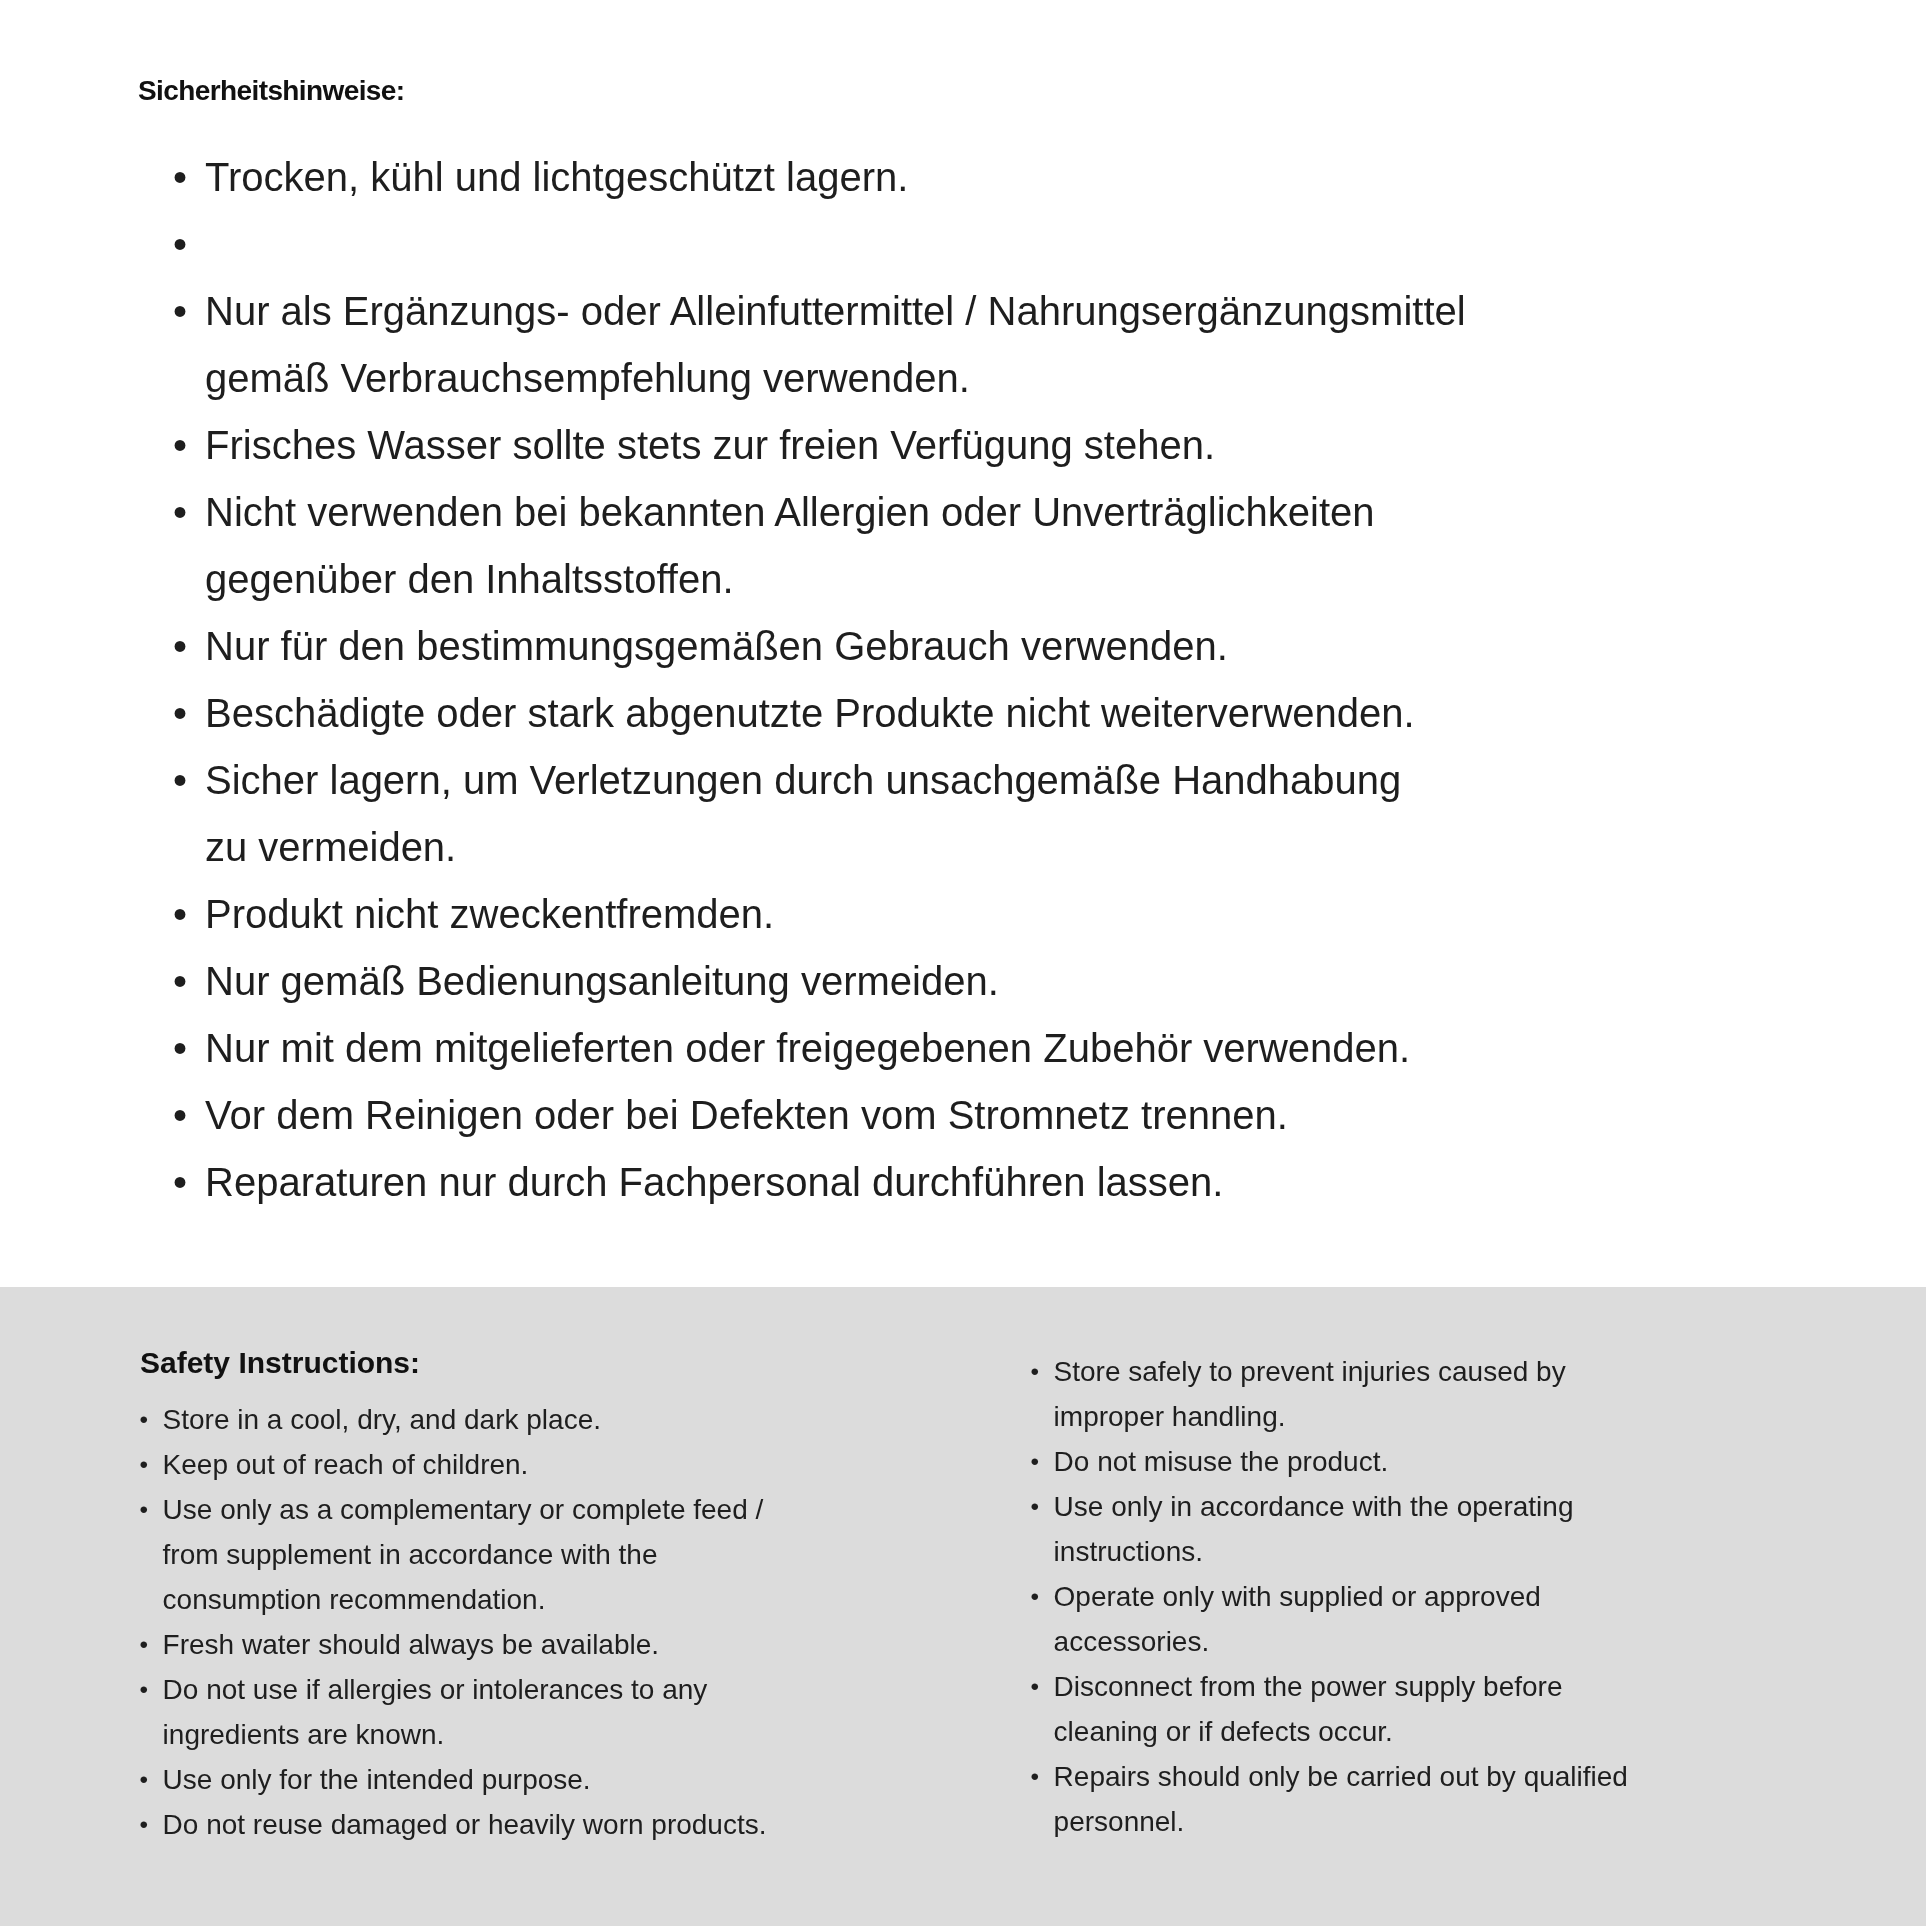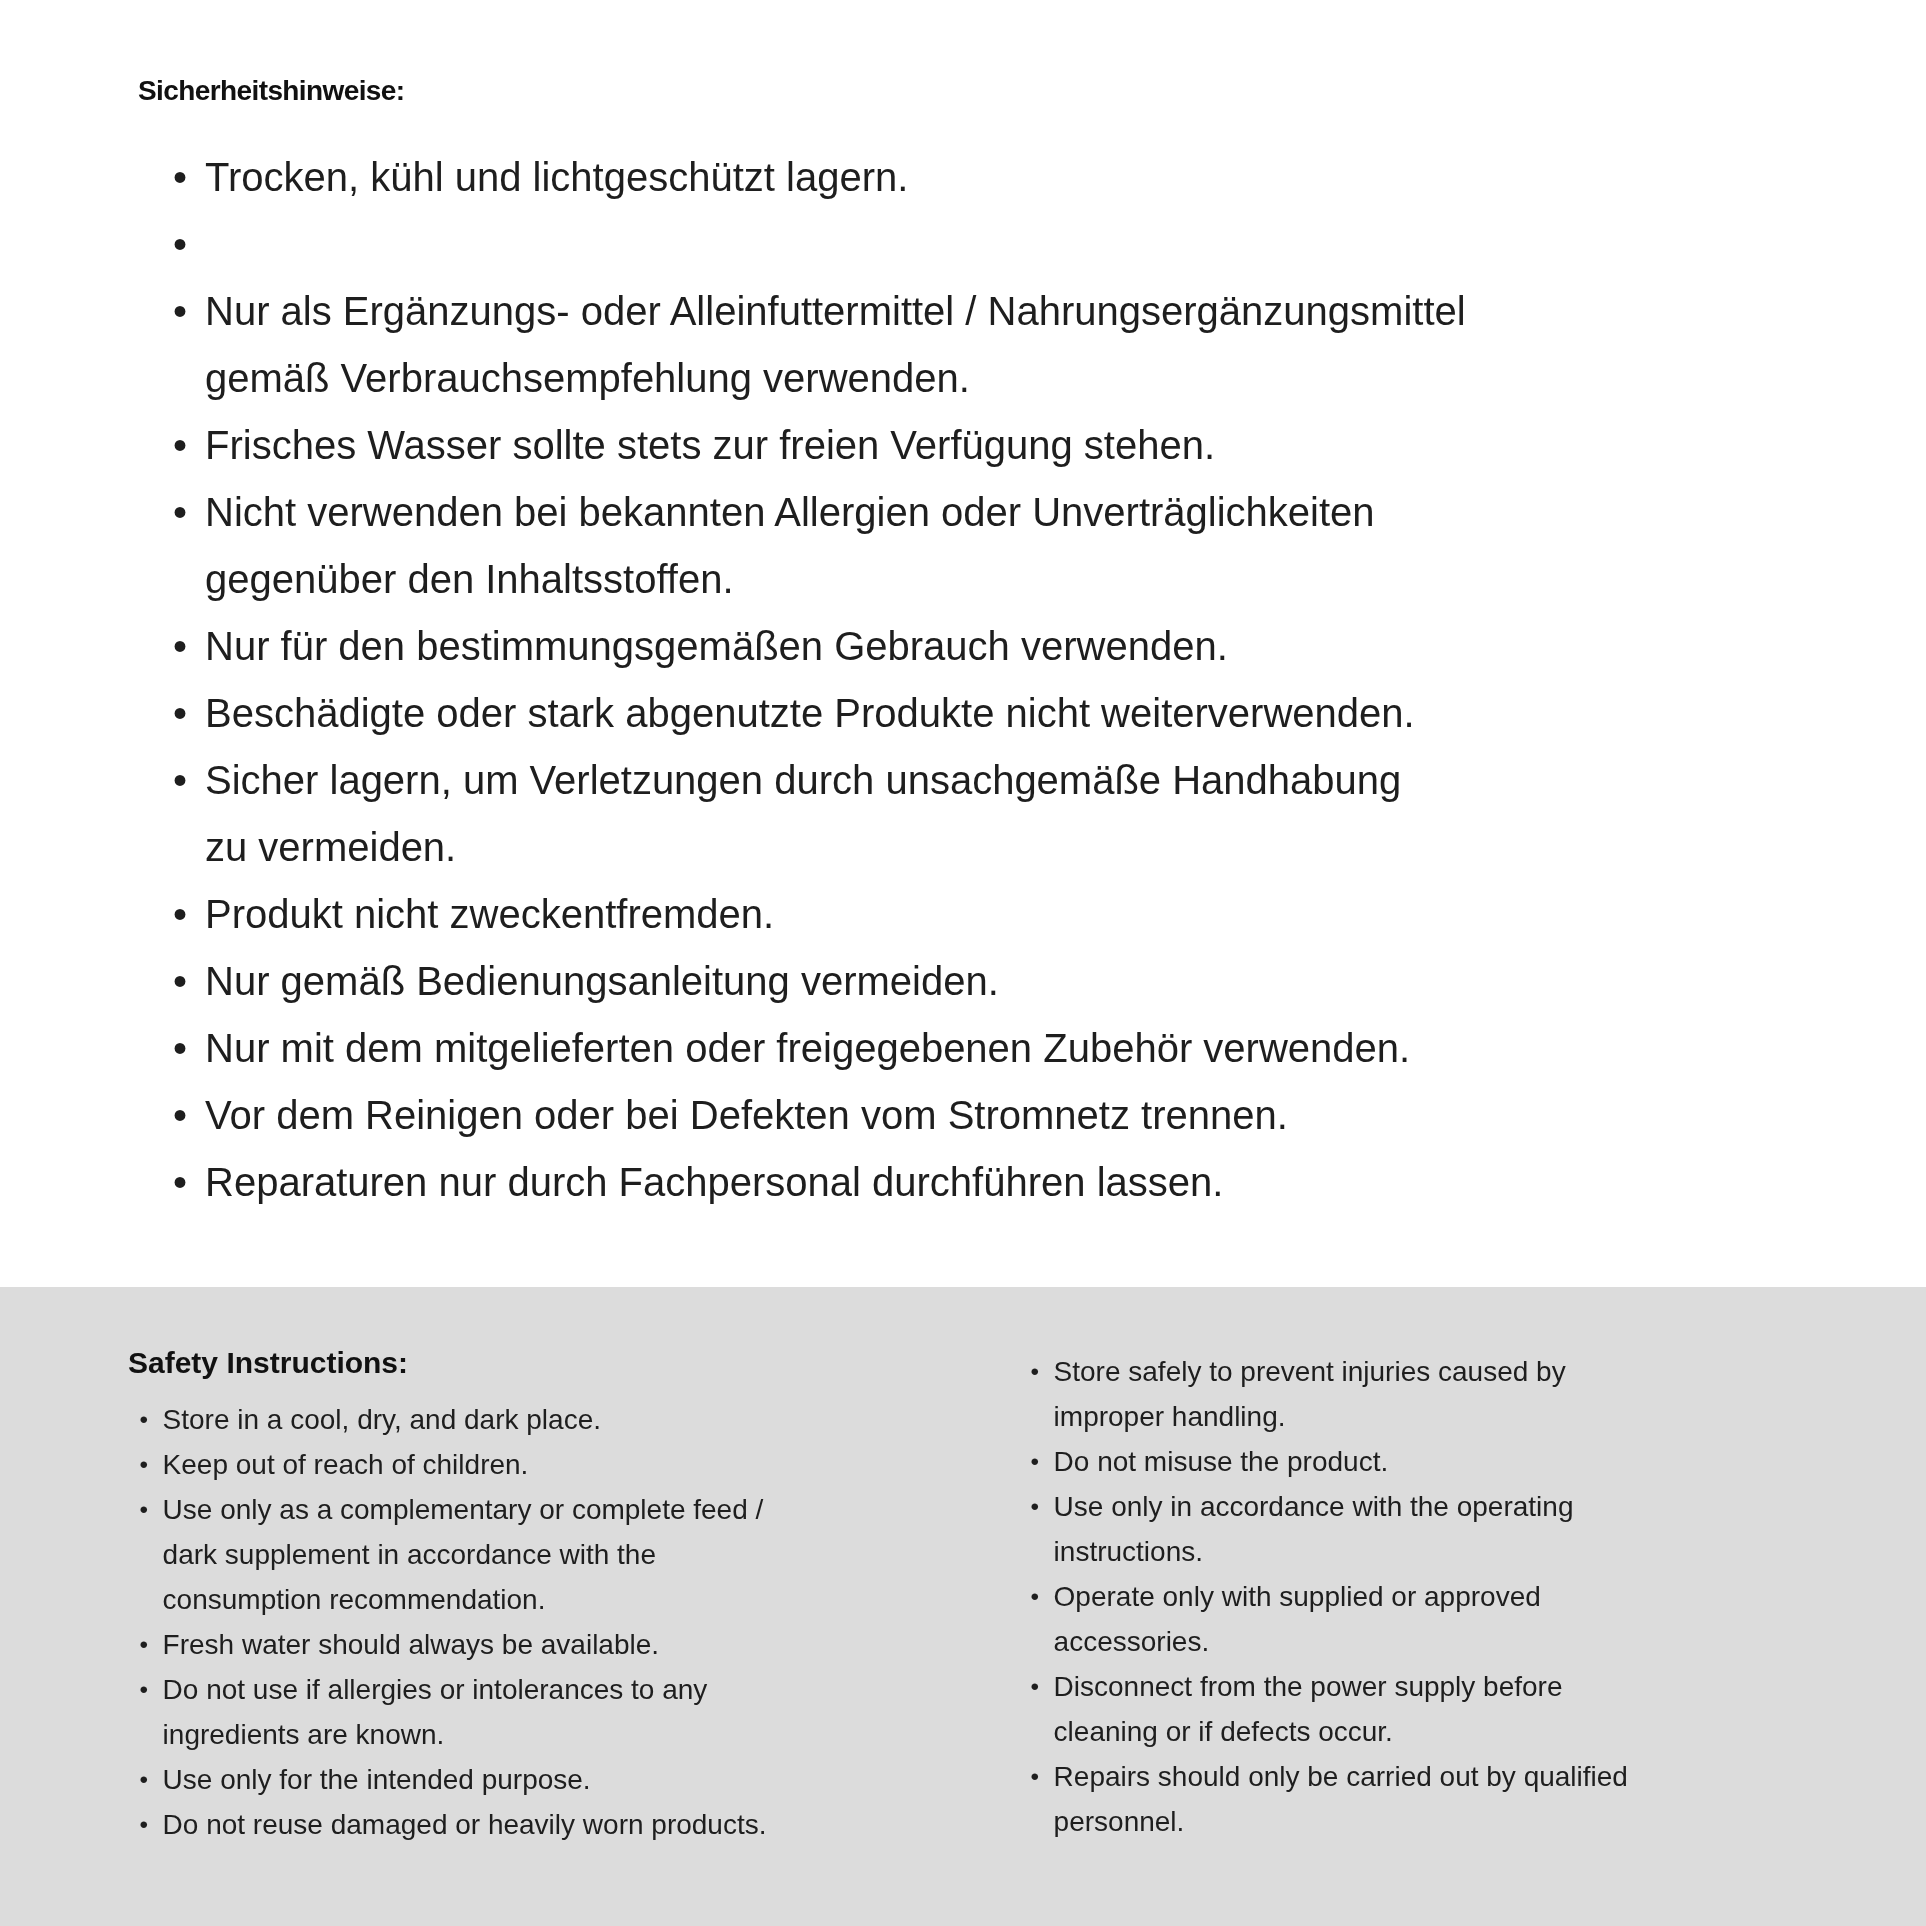--- a/index.html
+++ b/index.html
@@ -27,21 +27,21 @@
   .en-panel {
     position: absolute; left: 0; top: 1287px;
     width: 1926px; height: 639px;
     background: #dcdcdc;
   }
   .en-col { position: absolute; }
   .en-col-left  { left: 128px; top: 61px;  width: 873px; }
   .en-col-right { left: 1019px; top: 62px; width: 886px; }
   .en-title {
     font-size: 30px; line-height: 30px; font-weight: 700;
-    color: #111111; margin: 0 0 19px 0;
+    color: #111111; margin: 0 0 19px 12px;
   }
   .en-col li { display: flex; font-size: 28px; line-height: 45px; margin-left: 11.6px; }
   .en-col .blt { width: 23px; flex: 0 0 23px; font-size: 24.4px; }
 </style>
 </head>
 <body>
 
 <div>
 
   <section class="de-section">
@@ -142,21 +142,21 @@
         <li>
           <span class="blt">•</span>
           <span class="lines">
               <span class="ln">Keep out of reach of children.</span>
             </span>
         </li>
         <li>
           <span class="blt">•</span>
           <span class="lines">
             <span class="ln">Use only as a complementary or complete feed /</span>
-            <span class="ln">dark supplement in accordance with the</span>
+            <span class="ln">from supplement in accordance with the</span>
             <span class="ln">consumption recommendation.</span>
           </span>
         </li>
         <li>
           <span class="blt">•</span>
           <span class="lines">
               <span class="ln">Fresh water should always be available.</span>
             </span>
         </li>
         <li>

